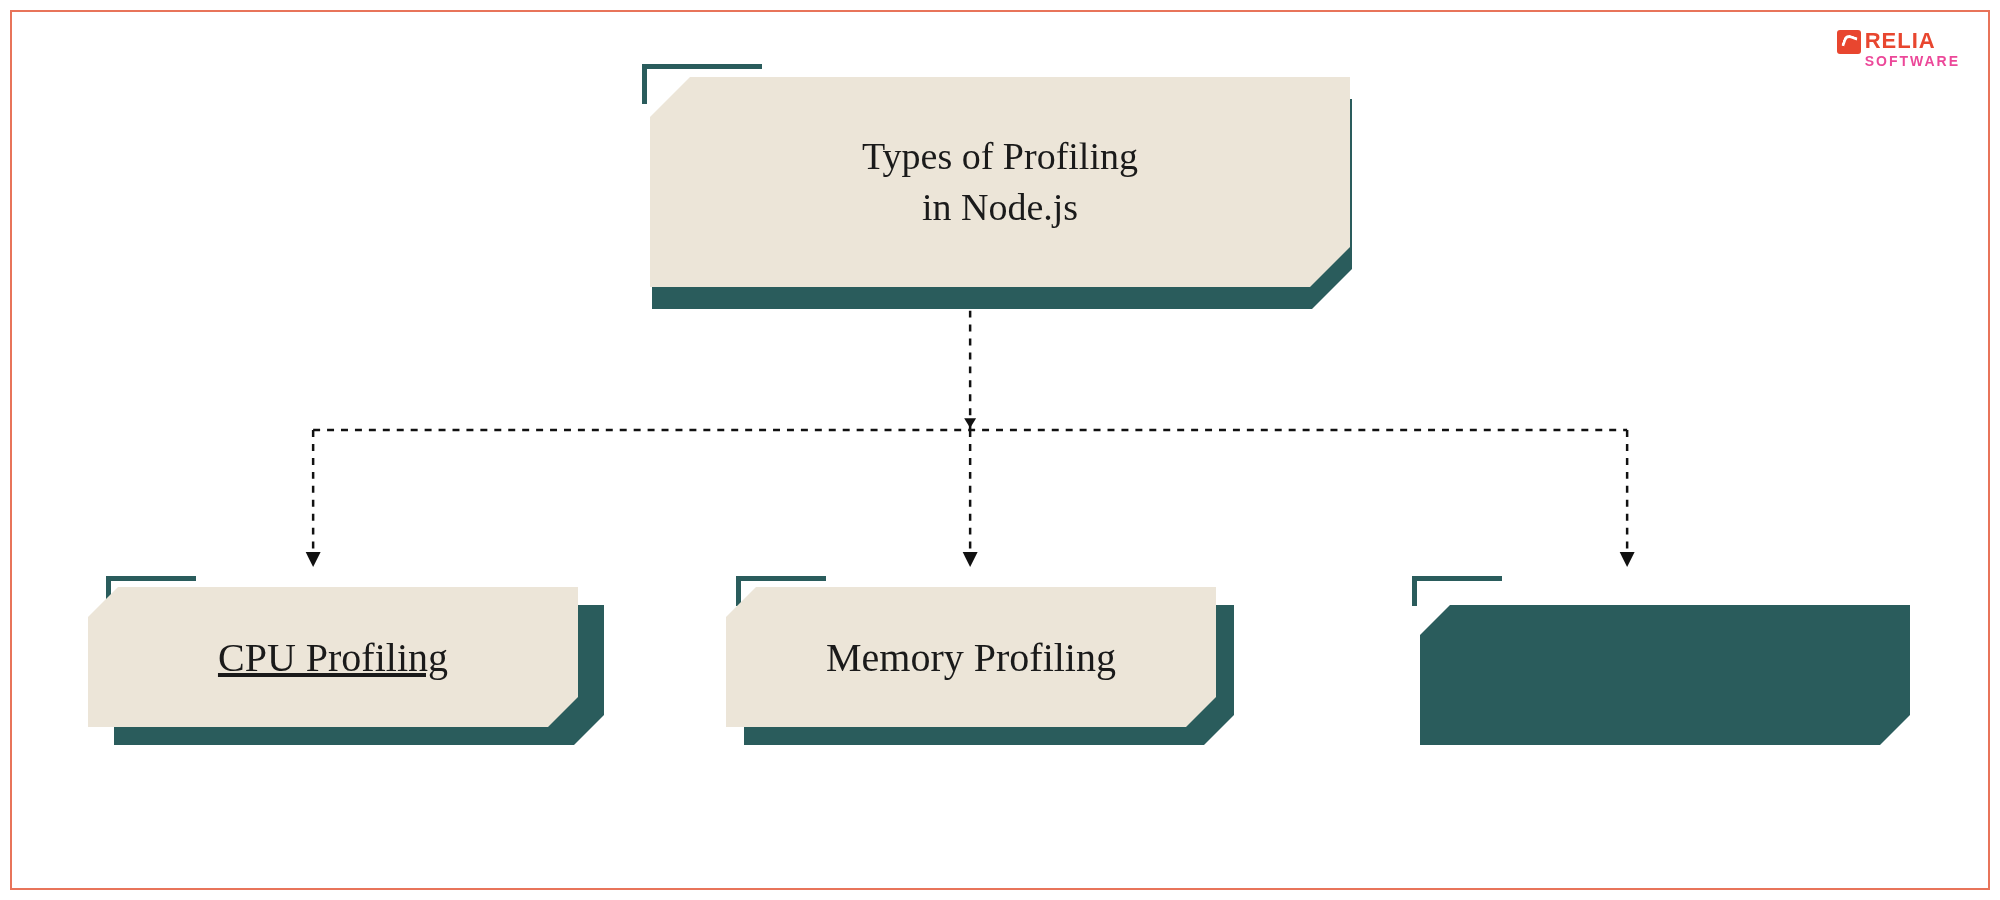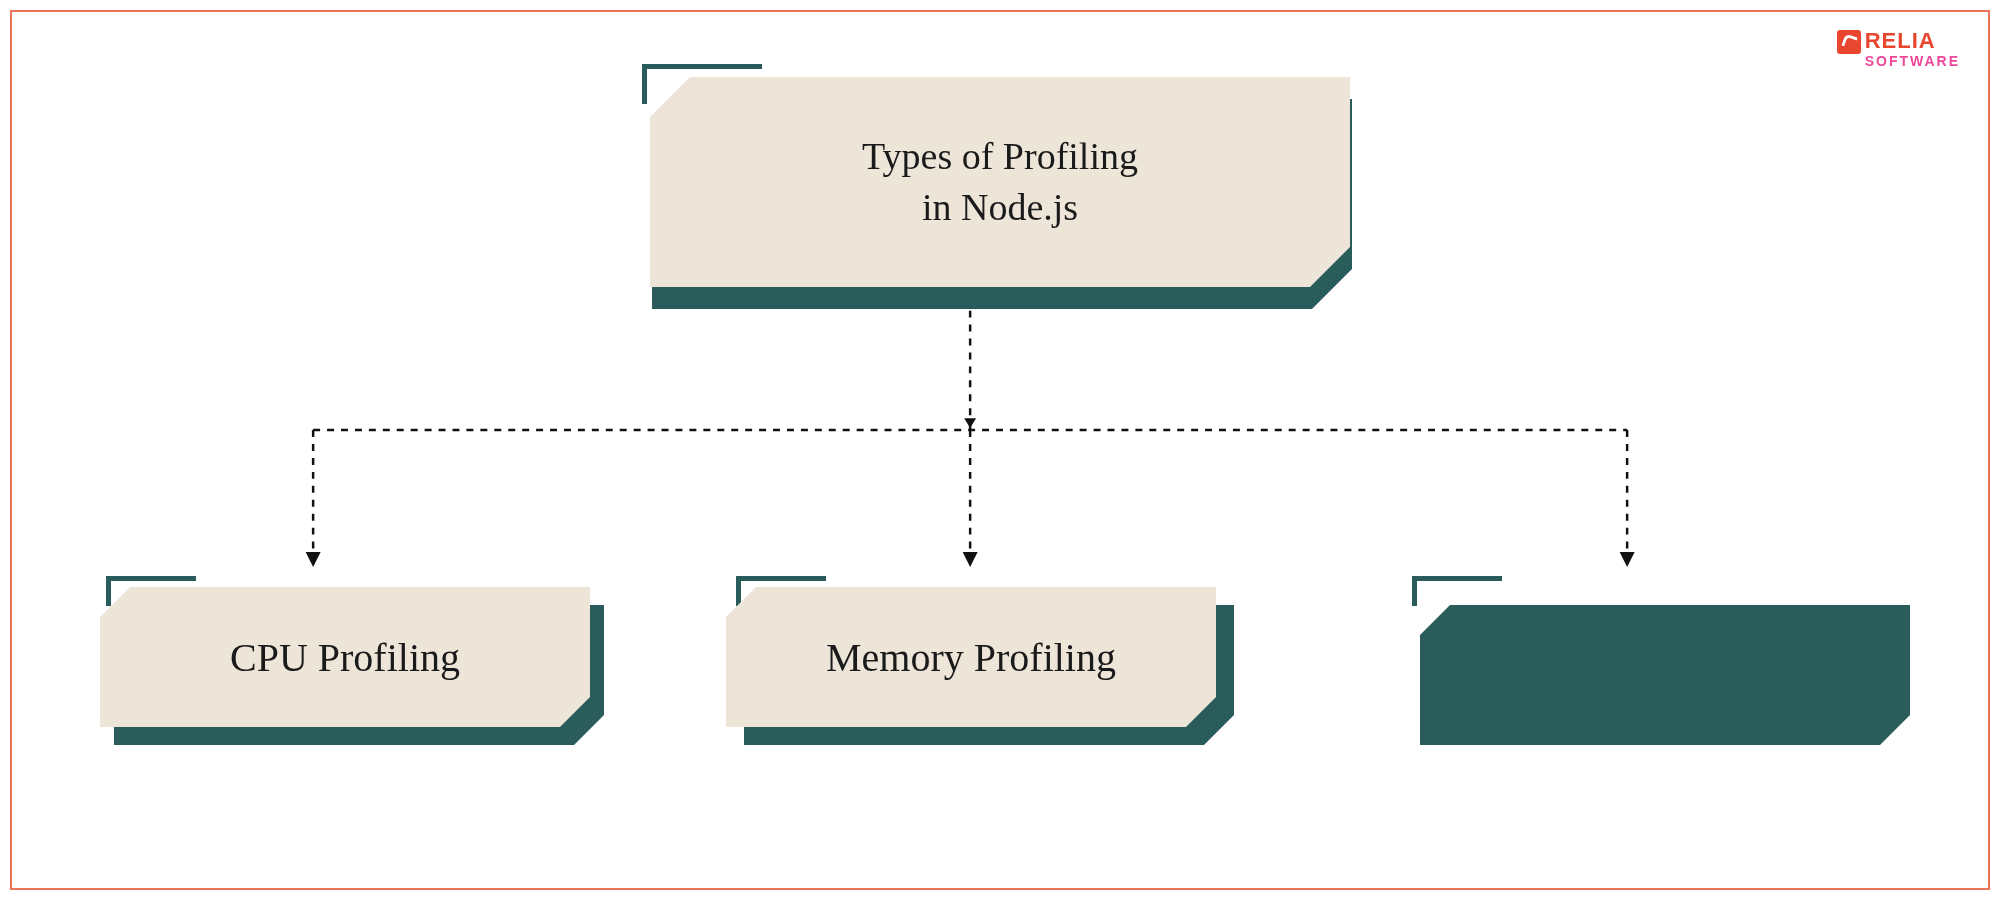--- a/index.html
+++ b/index.html
@@ -112,21 +112,21 @@
     font-size: 40px;
     clip-path: polygon(30px 0, 100% 0, 100% calc(100% - 30px), calc(100% - 30px) 100%, 0 100%, 0 30px);
   }
   .child-notch {
     top: 564px;
     width: 90px;
     height: 30px;
   }
 
   .c1s { left: 102px; }
-  .c1  { left: 88px; }
+  .c1  { left: 76px; text-decoration: underline; }
   .c1n { left: 94px; }
 
   .c2s { left: 732px; }
   .c2  { left: 714px; }
   .c2n { left: 724px; }
 
   .c3s { left: 1408px; }
   .c3  { left: 1390px; }
   .c3n { left: 1400px; }
 

